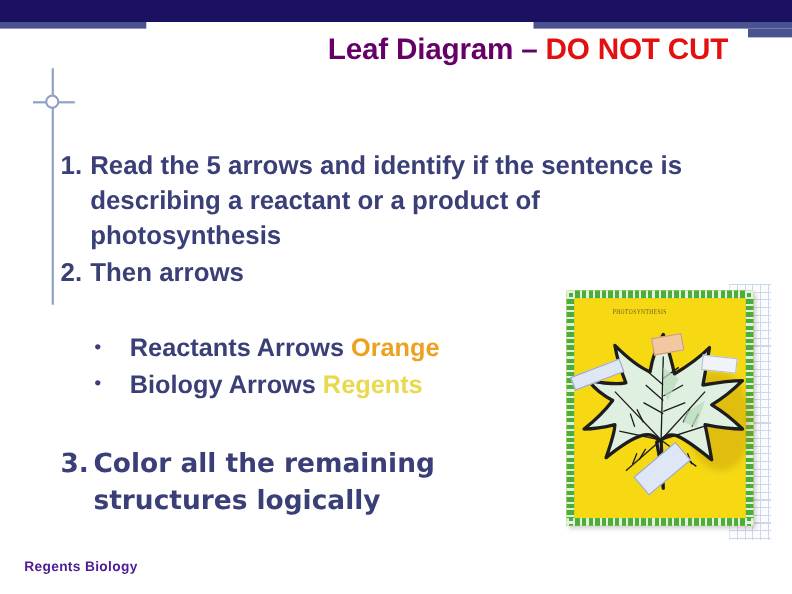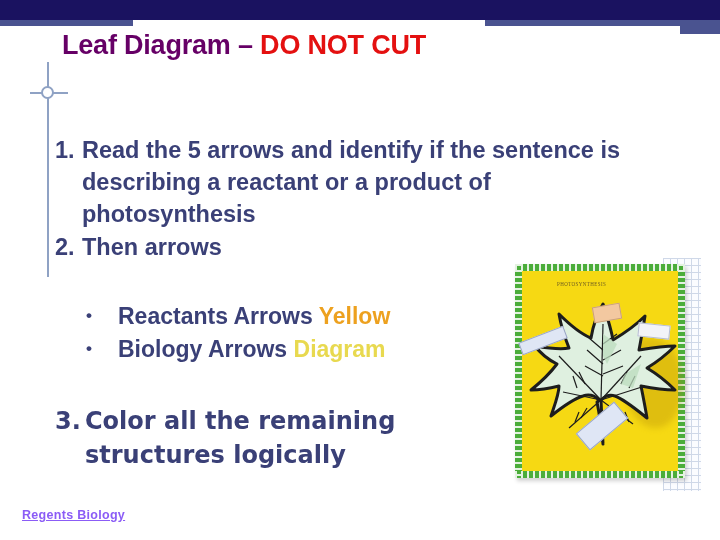--- a/index.html
+++ b/index.html
@@ -73,20 +73,21 @@
   
   .title-block {
     position: absolute;
     left: 62px; top: 28px;
     width: 600px;
     font-size: 27px;
     font-weight: bold;
     line-height: 1.32;
     letter-spacing: -0.2px;
     font-family: "Liberation Sans", sans-serif;
+    text-align: right;
   }
   .title-purple { color: #660066; }
   .title-red { color: #e41010; }
 
   
   .steps {
     position: absolute;
     left: 55px; top: 134px;
     width: 610px;
     color: #3a4077;
@@ -142,25 +143,24 @@
     font-weight: bold;
     line-height: 1.42;
     font-family: "DejaVu Sans", sans-serif;
   }
   .step3 .step-num { flex: 0 0 30px; width: 30px; }
 
   
   .footer {
     position: absolute;
     left: 22px; top: 508px;
-    color: #8b5cf6;
+    color: #4c1d95;
     font-size: 12.5px;
     font-weight: bold;
     letter-spacing: 0.3px;
-    text-decoration: underline;
   }
 
   
   .photo {
     position: absolute;
     left: 505px; top: 258px;
     width: 196px; height: 233px;
     background: #ffffff;
     overflow: hidden;
   }
@@ -272,25 +272,25 @@
   </div>
   <div class="step-row">
     <div class="step-num">2.</div>
     <div class="step-text">Then arrows</div>
   </div>
 </div>
 
 <div class="bullets">
   <div class="bullet-row">
     <span class="bullet-dot">•</span>
-    <span><span class="u">Reactants</span><span> Arrows </span><span class="clr-orange">Yellow</span></span>
+    <span><span class="u">Reactants</span><span> Arrows </span><span class="clr-orange">Orange</span></span>
   </div>
   <div class="bullet-row">
     <span class="bullet-dot">•</span>
-    <span><span class="u">Biology</span><span> Arrows </span><span class="clr-yellow">Diagram</span></span>
+    <span><span class="u">Biology</span><span> Arrows </span><span class="clr-yellow">Regents</span></span>
   </div>
 </div>
 
 <div class="step3">
   <div class="step-row">
     <div class="step-num">3.</div>
     <div class="step-text">Color all the remaining structures logically</div>
   </div>
 </div>
 

